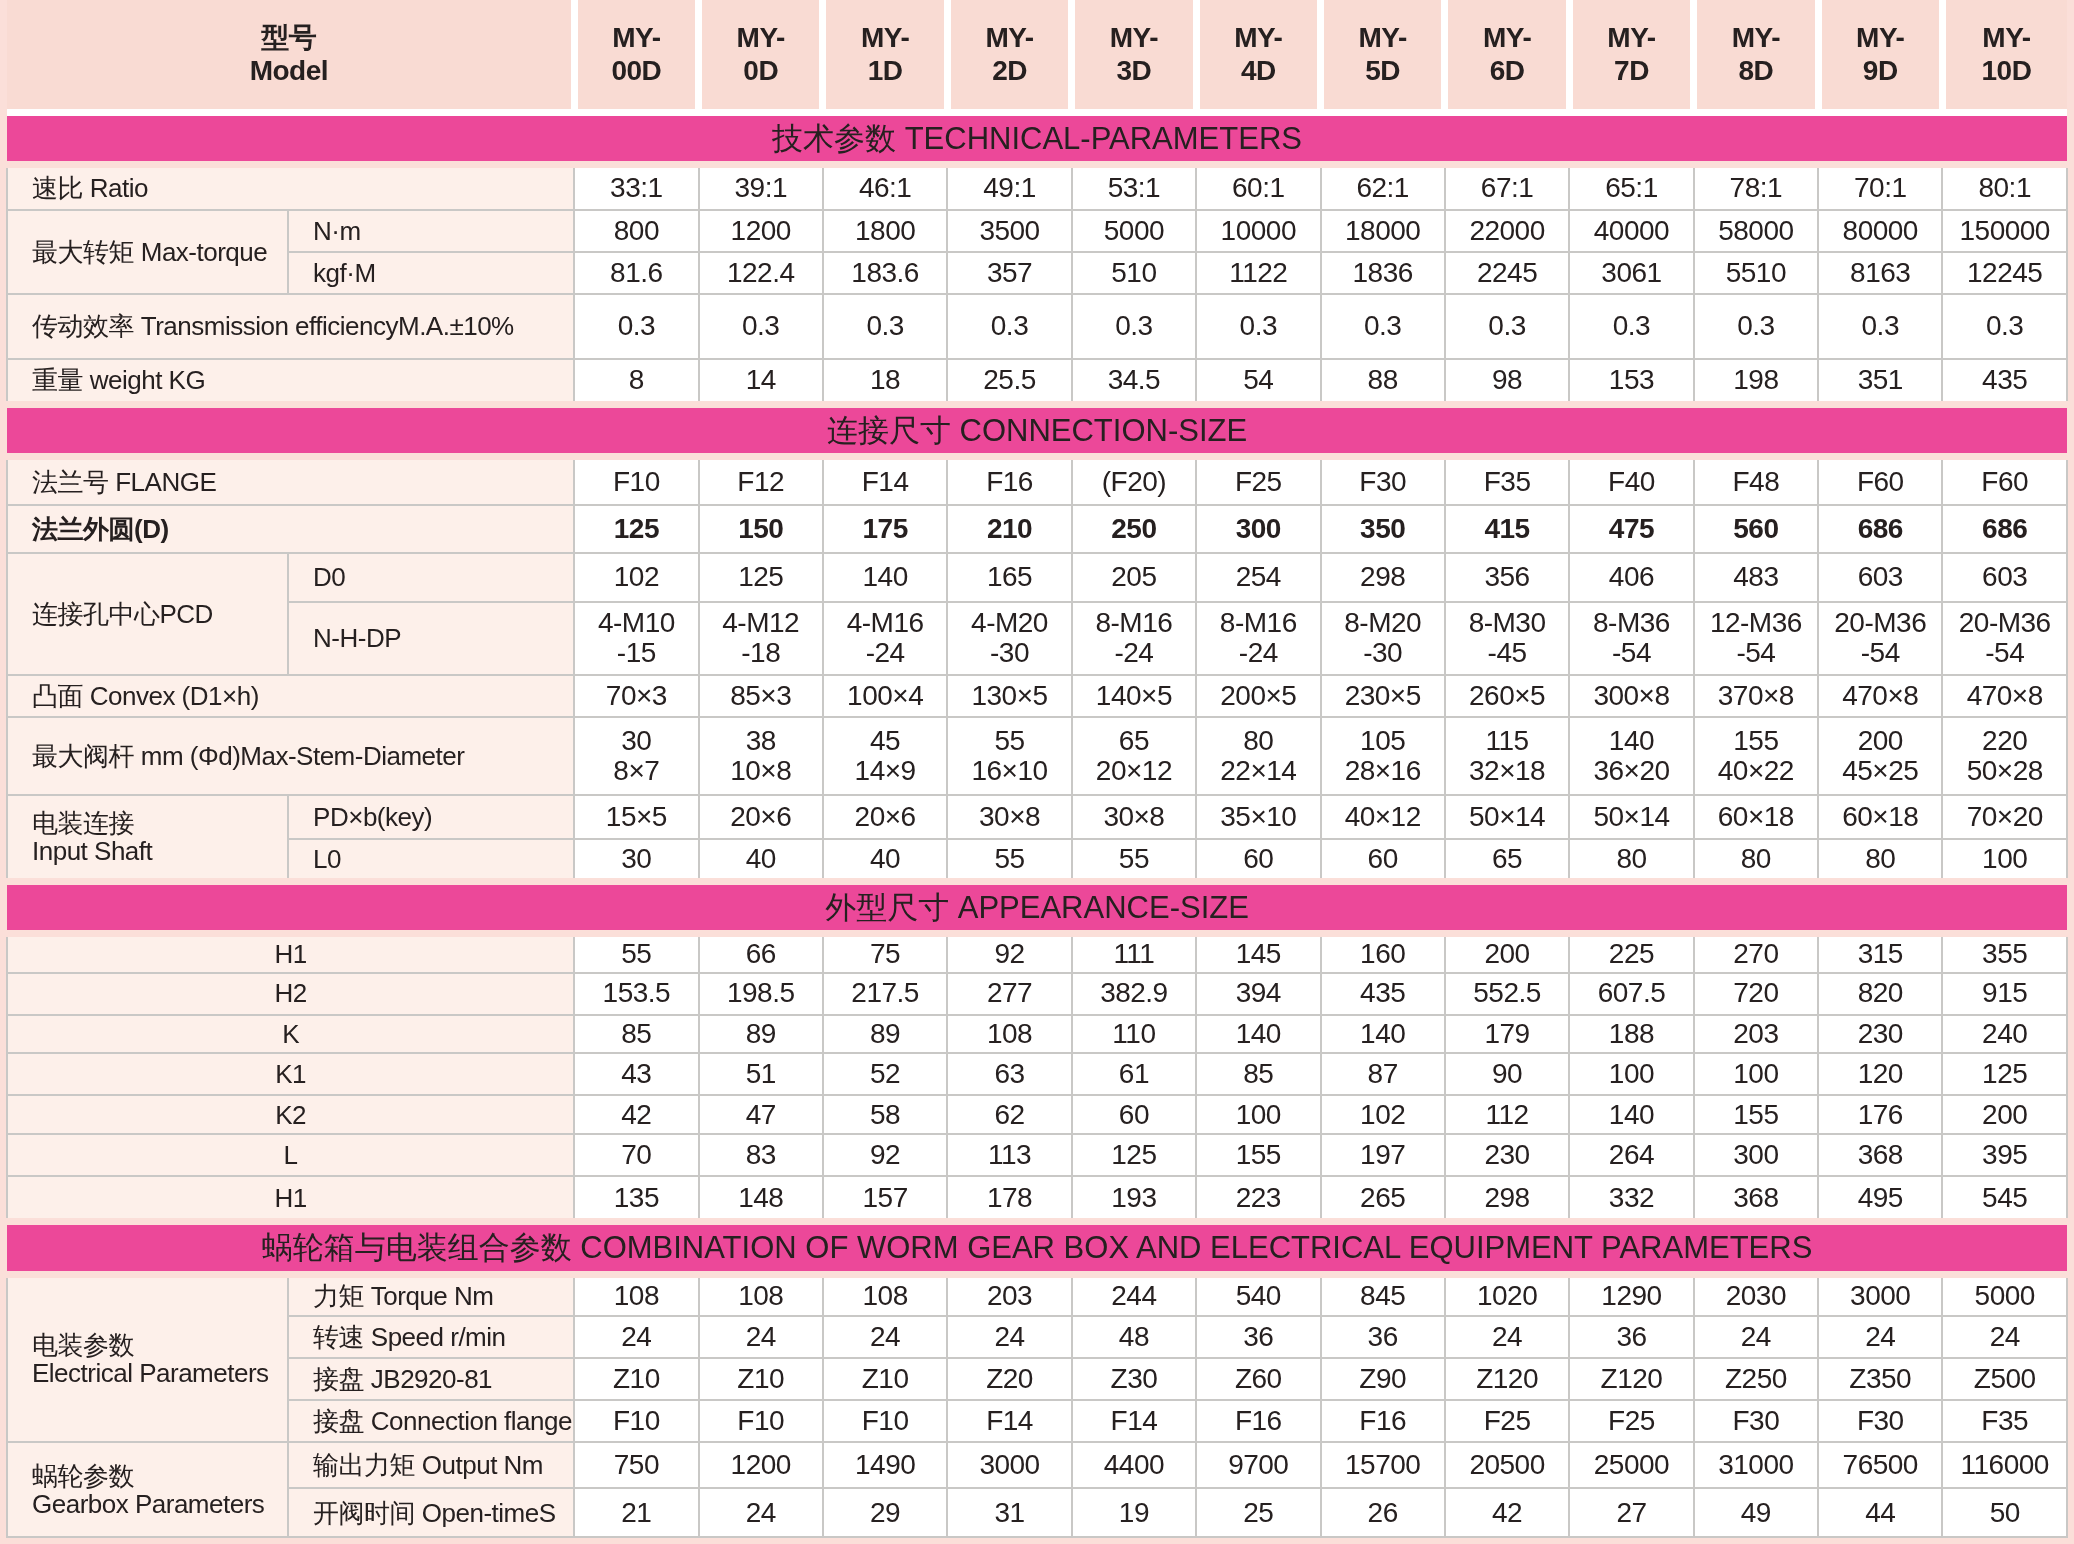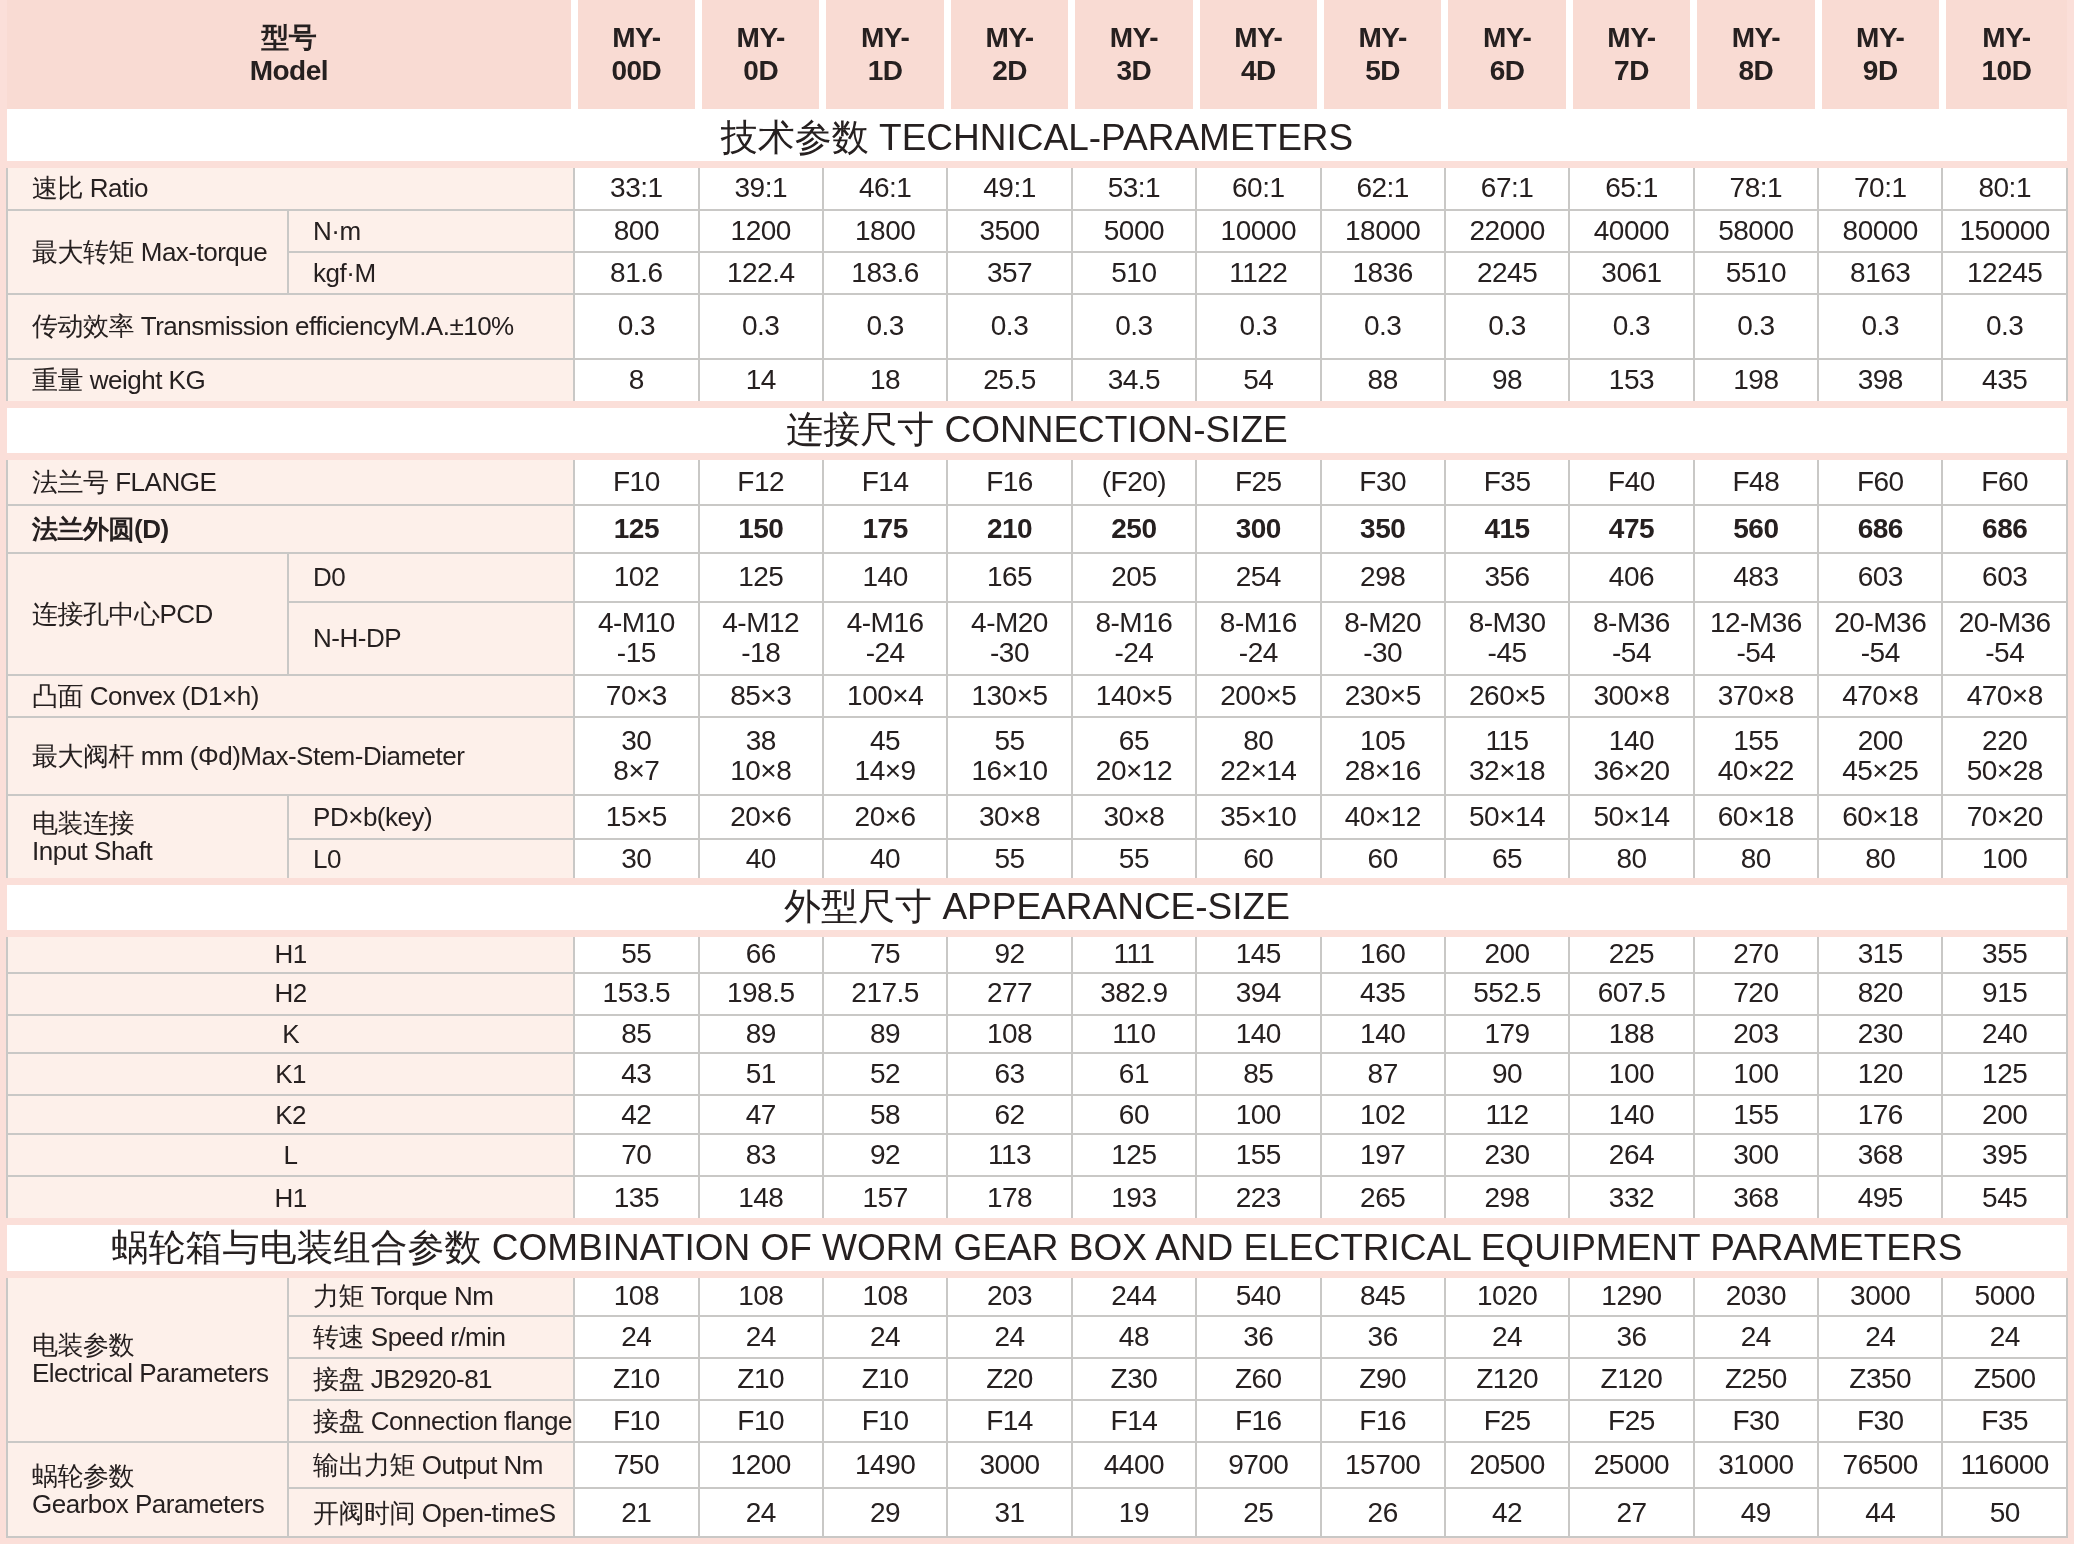--- a/index.html
+++ b/index.html
@@ -17,23 +17,23 @@
   thead td{
     background:#f9dbd3;border:0;border-right:7px solid #ffffff;
     border-bottom:7px solid #ffffff;font-weight:700;font-size:28px;line-height:1.2;
   }
   thead td:last-child{border-right:0;}
   td.lab,td.sub{
     background:#fdf0ea;text-align:left;padding-left:24px;font-size:26px;
   }
   td.lab.c{text-align:center;padding-left:0;}
   tr.band td{
-    background:#ffffff;border-left:0;border-right:0;
+    background:#ec4899;border-left:0;border-right:0;
     border-top:7px solid #fbdfd9;border-bottom:7px solid #fbdfd9;
-    font-size:37px;letter-spacing:0;
+    font-size:31px;letter-spacing:0;
   }
   td.val{font-size:28px;}
 </style>
 </head>
 <body>
 
 <div id="frame">
   <table>
     <colgroup>
       <col style="width:13.645%">
@@ -151,21 +151,21 @@
           <td class="val">8</td>
           <td class="val">14</td>
           <td class="val">18</td>
           <td class="val">25.5</td>
           <td class="val">34.5</td>
           <td class="val">54</td>
           <td class="val">88</td>
           <td class="val">98</td>
           <td class="val">153</td>
           <td class="val">198</td>
-          <td class="val">398</td>
+          <td class="val">351</td>
           <td class="val">435</td>
         </tr>
         <tr class="band" style="height: 50px;">
           <td colspan="14">连接尺寸 CONNECTION-SIZE</td>
         </tr>
         <tr style="height: 46px;">
           <td class="lab" colspan="2">法兰号 FLANGE</td>
           <td class="val">F10</td>
           <td class="val">F12</td>
           <td class="val">F14</td>

